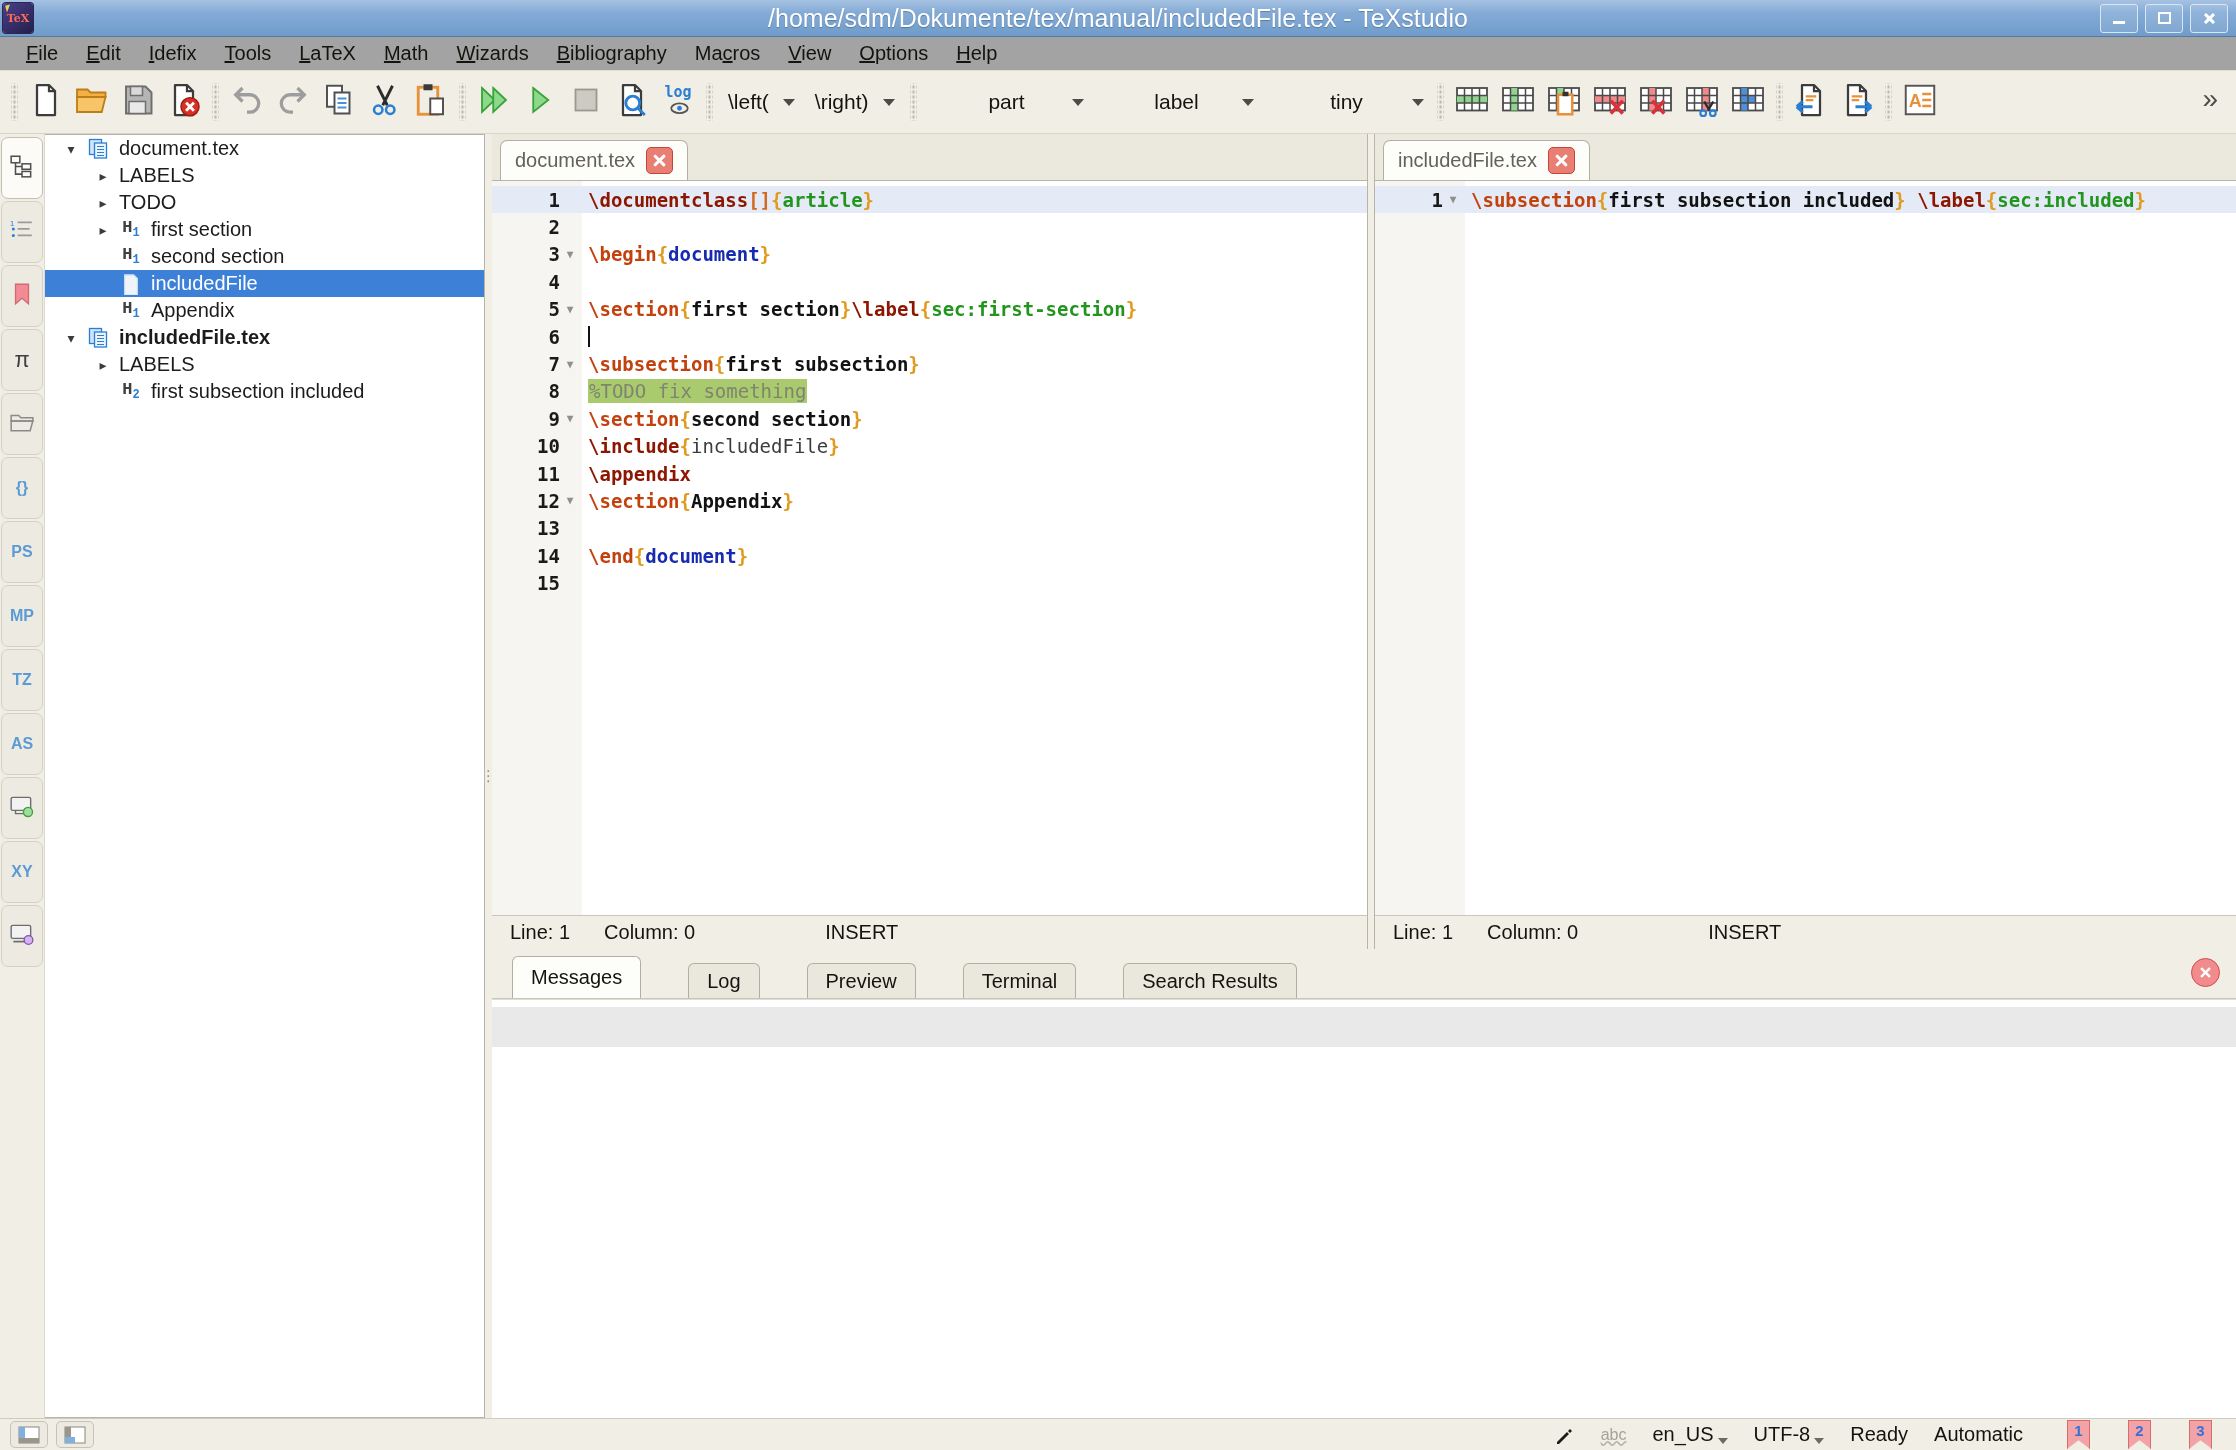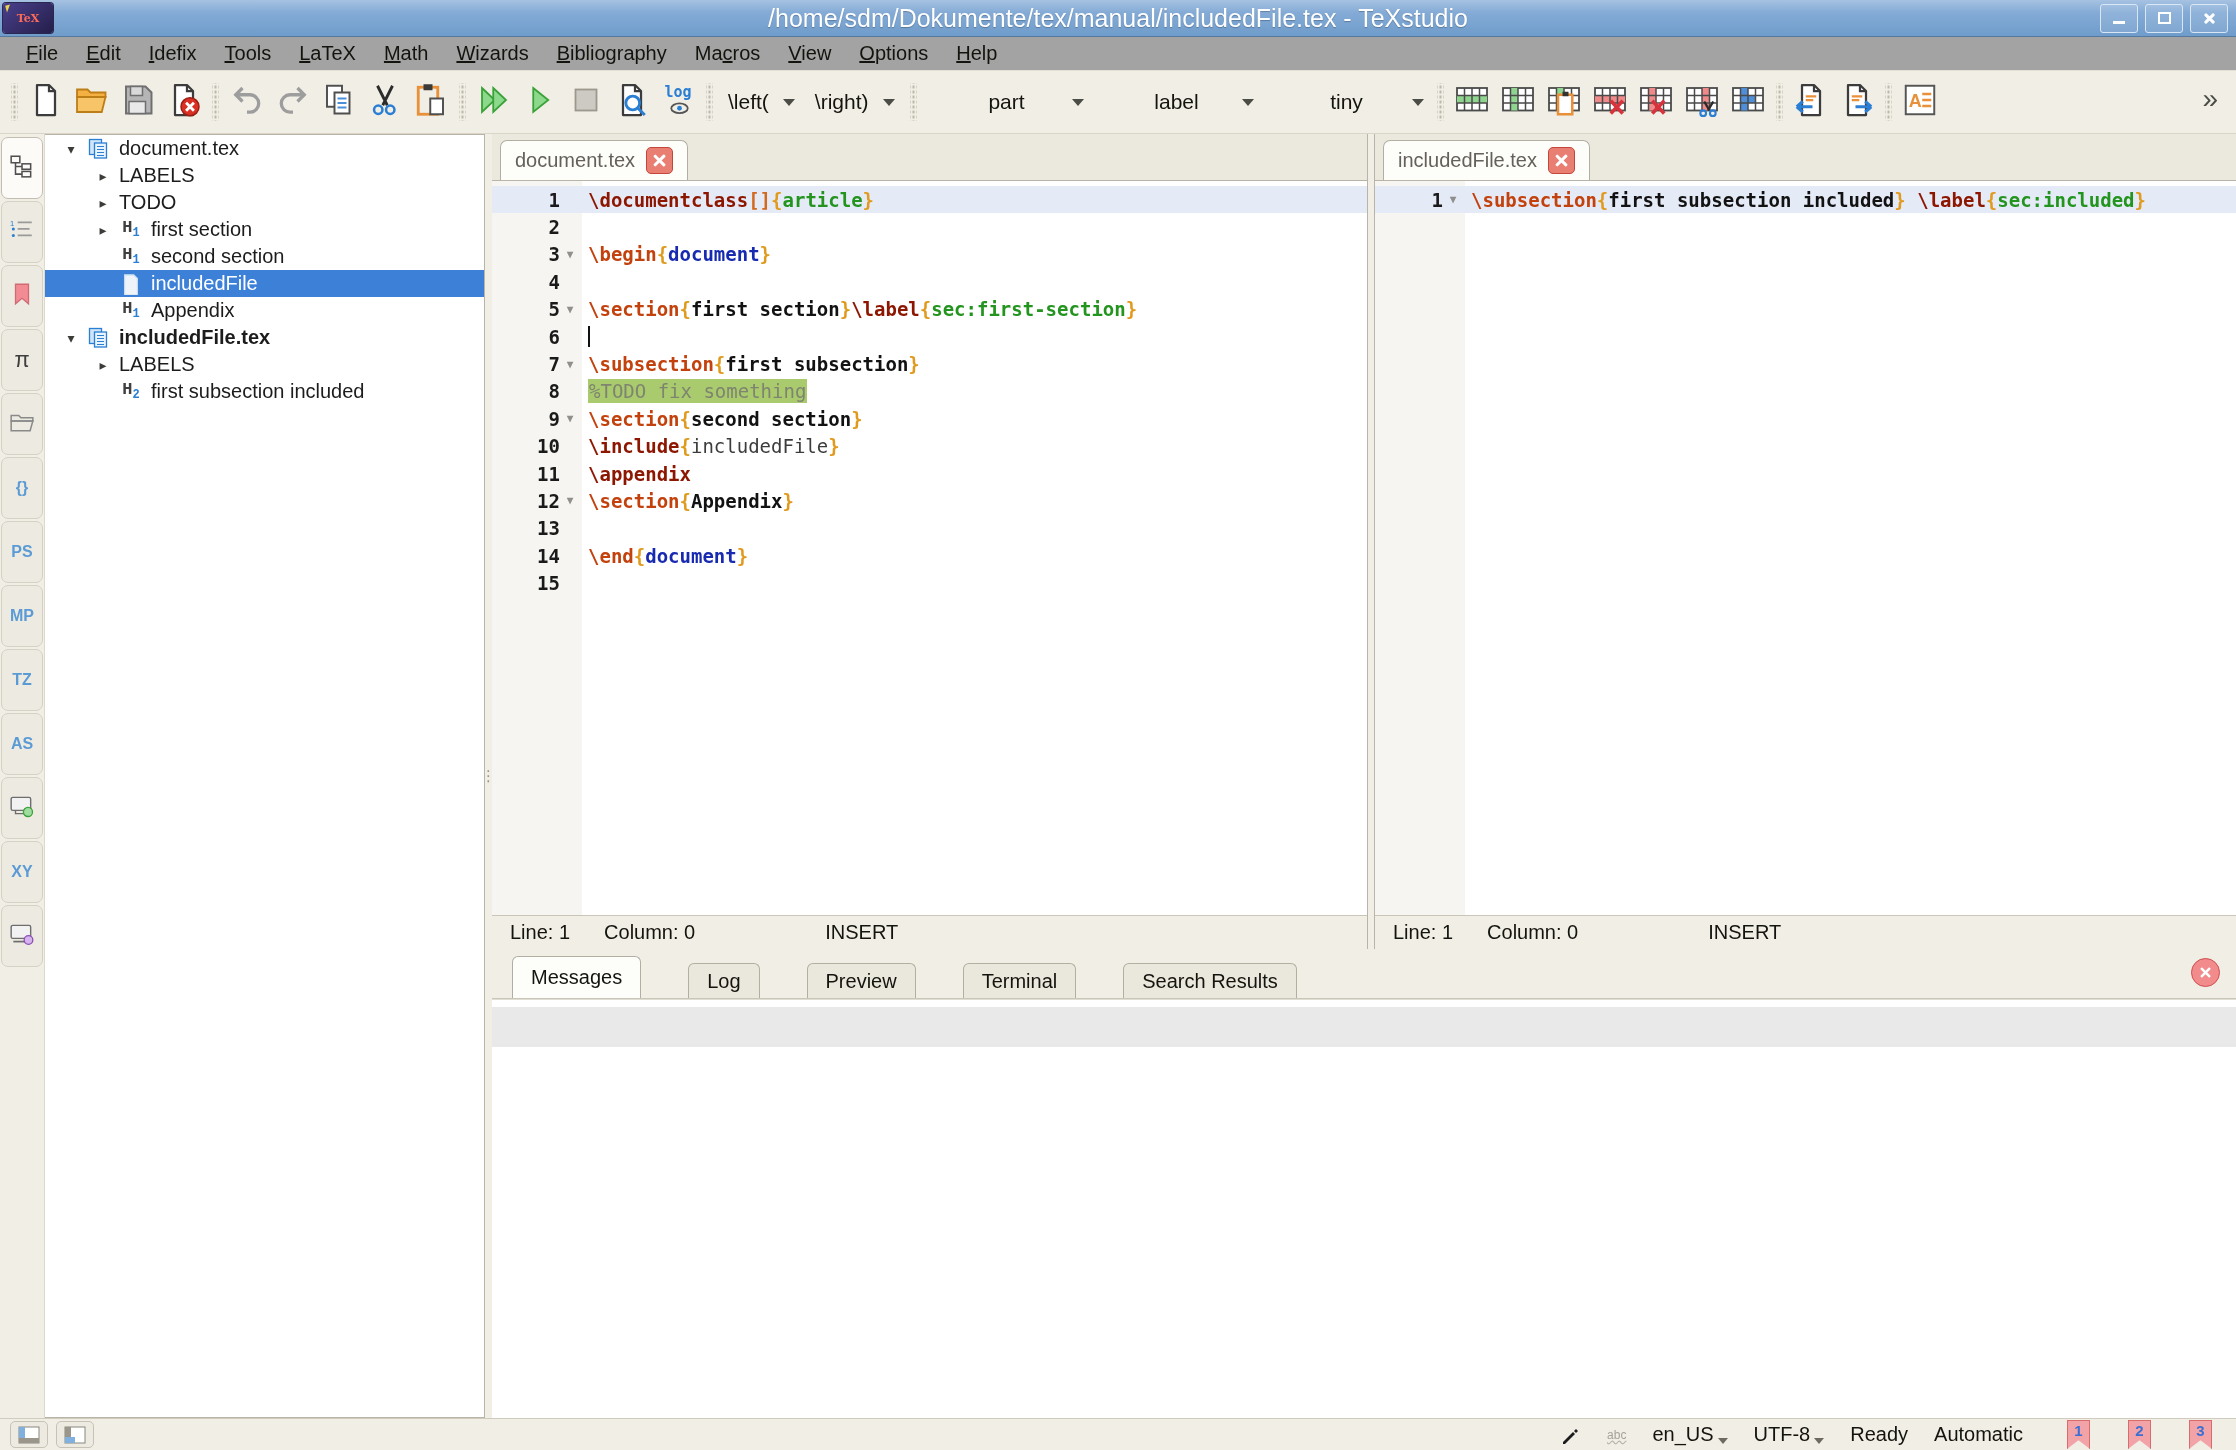--- a/index.html
+++ b/index.html
@@ -1,21 +1,21 @@
 <!DOCTYPE html>
 <html><head>
 <meta charset="utf-8">
 <style>
   html,body{margin:0;padding:0;}
   body{width:2236px;height:1450px;overflow:hidden;font-family:"Liberation Sans","DejaVu Sans",sans-serif;background:#f1eee5;-webkit-font-smoothing:antialiased;}
   .window{width:2236px;height:1450px;display:flex;flex-direction:column;}
 
   
   .titlebar{height:36px;background:linear-gradient(180deg,#a6c2e2 0%,#84abd6 35%,#6f9ccb 100%);border-bottom:1px solid #56799f;display:flex;align-items:center;position:relative;flex:0 0 auto;}
-  .appicon{width:50px;height:30px;margin-left:3px;border-radius:3px;background:linear-gradient(140deg,#4a3f8c,#241f4a);display:flex;align-items:center;justify-content:center;position:relative;box-shadow:0 0 0 1px #2c2750;}
+  .appicon{width:30px;height:30px;margin-left:3px;border-radius:3px;background:linear-gradient(140deg,#4a3f8c,#241f4a);display:flex;align-items:center;justify-content:center;position:relative;box-shadow:0 0 0 1px #2c2750;}
   .appicon .tex{color:#ff6a5a;font-size:11px;font-weight:bold;font-family:"DejaVu Serif",serif;letter-spacing:0;}
   .appicon .quill{position:absolute;top:2px;left:3px;width:0;height:0;border-left:5px solid #e8d44d;border-bottom:7px solid transparent;transform:rotate(-15deg);}
   .title-text{position:absolute;left:0;right:0;text-align:center;color:#fff;font-size:25px;text-shadow:0 1px 1px rgba(0,0,0,.25);}
   .winbtns{margin-left:auto;display:flex;gap:7px;margin-right:8px;z-index:2;}
   .winbtn{width:36px;height:27px;border:1px solid #d9e6f4;border-radius:3px;background:rgba(255,255,255,.10);display:flex;align-items:center;justify-content:center;}
   .glyph-min{width:12px;height:0;border-bottom:3px solid #fff;margin-top:8px;}
   .glyph-max{width:9px;height:8px;border:2px solid #fff;}
   .glyph-close{position:relative;width:12px;height:12px;}
   .glyph-close:before,.glyph-close:after{content:"";position:absolute;left:5px;top:0;width:3px;height:13px;background:#fff;border-radius:1px;}
   .glyph-close:before{transform:rotate(45deg);}  .glyph-close:after{transform:rotate(-45deg);}
@@ -102,21 +102,21 @@
   .bp-tab{height:34px;background:#eae7dc;border:1px solid #b2aea2;border-bottom:none;border-radius:6px 6px 0 0;display:flex;align-items:center;padding:0 18px;font-size:20px;color:#14140f;margin-right:2px;}
   .bp-tab.active{height:41px;background:#fdfdfa;}
   .bp-close{position:absolute;right:16px;top:9px;width:27px;height:27px;border-radius:50%;background:#f28b8b;border:1px solid #cf4f4f;display:flex;align-items:center;justify-content:center;}
   .bp-content{flex:1;background:#fff;border-top:1px solid #e0ddd2;}
   .bp-grayrow{height:40px;background:#e9e9e9;margin-top:7px;}
 
   
   .statusbar{height:31px;background:#f1eee5;border-top:1px solid #cfcbbf;display:flex;align-items:center;padding:0 10px;font-size:20px;color:#14140f;flex:0 0 auto;}
   .sb-toggle{width:36px;height:25px;border:1px solid #c6c2b6;border-radius:5px;background:#edeae1;display:flex;align-items:center;justify-content:center;margin-right:8px;}
   .sb-right{margin-left:auto;display:flex;align-items:center;gap:26px;padding-right:14px;}
-  .sb-spell{color:#a5a29a;font-size:12px;text-decoration:underline wavy #b5b2aa;}
+  .sb-spell{color:#a5a29a;font-size:16px;text-decoration:underline wavy #b5b2aa;}
   .sb-dd{display:flex;align-items:end;gap:4px;}
   .sb-dd .mini-caret{width:0;height:0;border-left:5px solid transparent;border-right:5px solid transparent;border-top:6px solid #6e6a60;margin-bottom:2px;}
   .flag{width:21px;height:27px;background:#f2a3a8;border:1px solid #d96b6b;clip-path:polygon(0 0,100% 0,100% 100%,50% 70%,0 100%);color:#3b6fd4;font-size:15px;font-weight:bold;text-align:center;line-height:19px;}
   .flags{display:flex;gap:38px;margin-left:18px;}
 </style>
 </head>
 <body>
 
 <div class="window">
 

